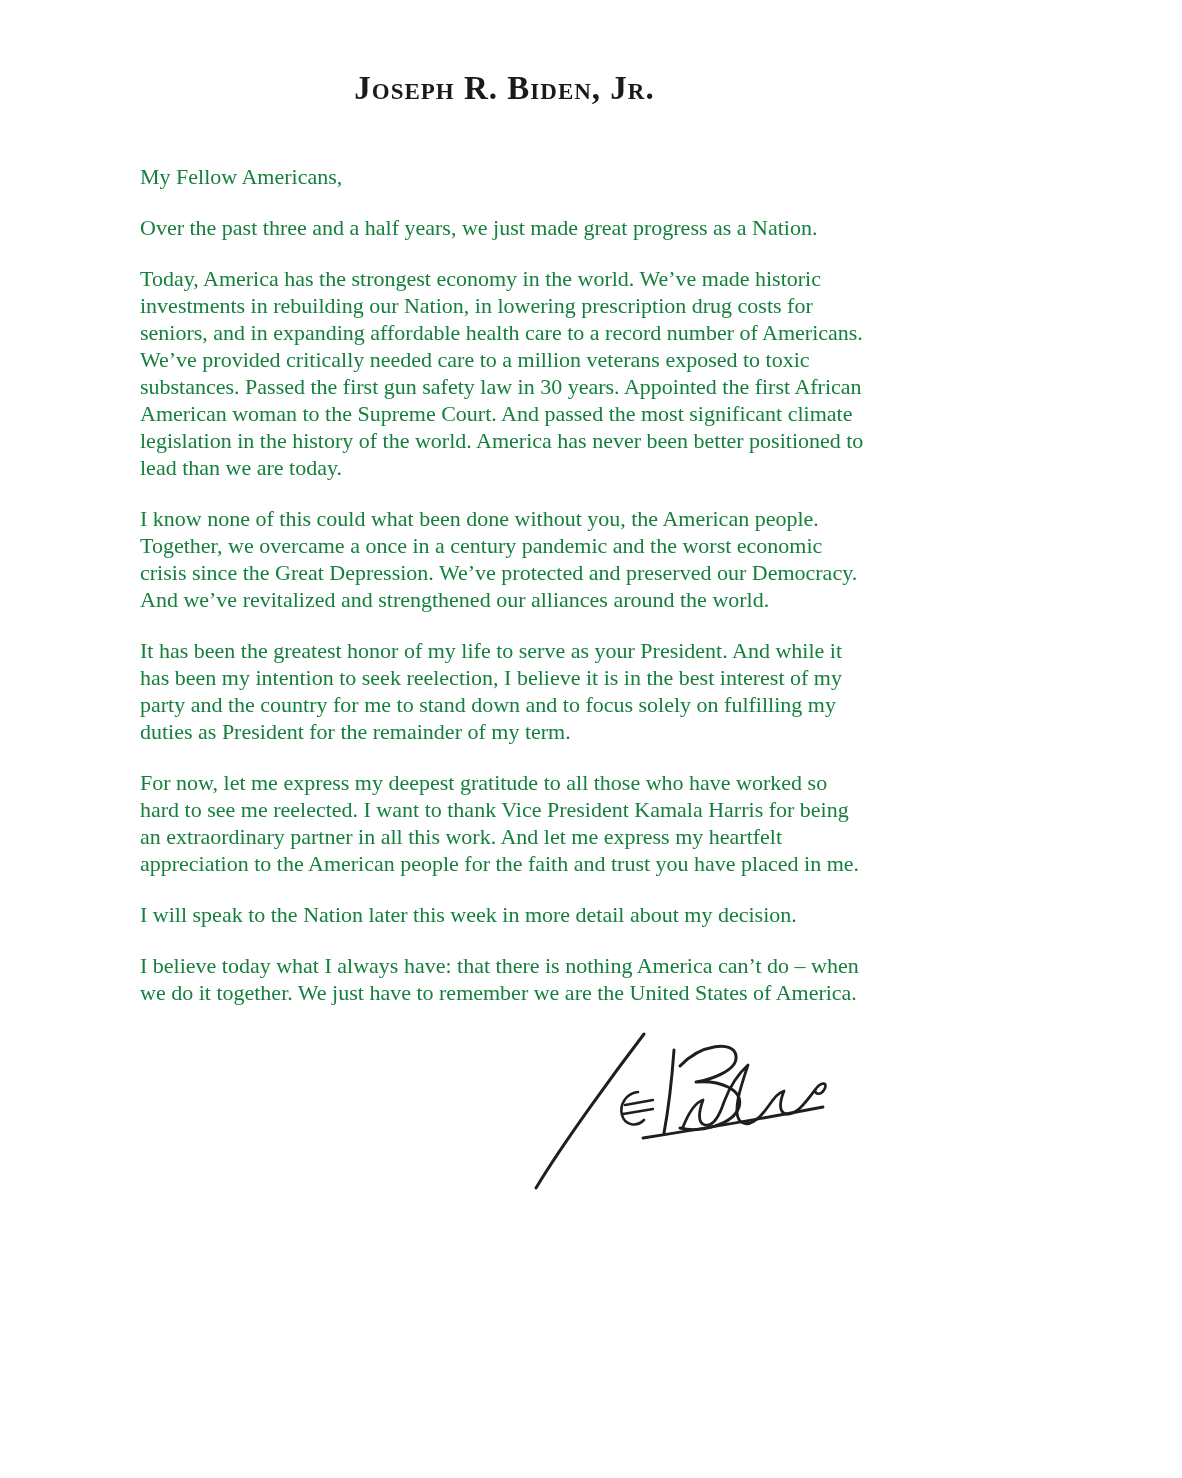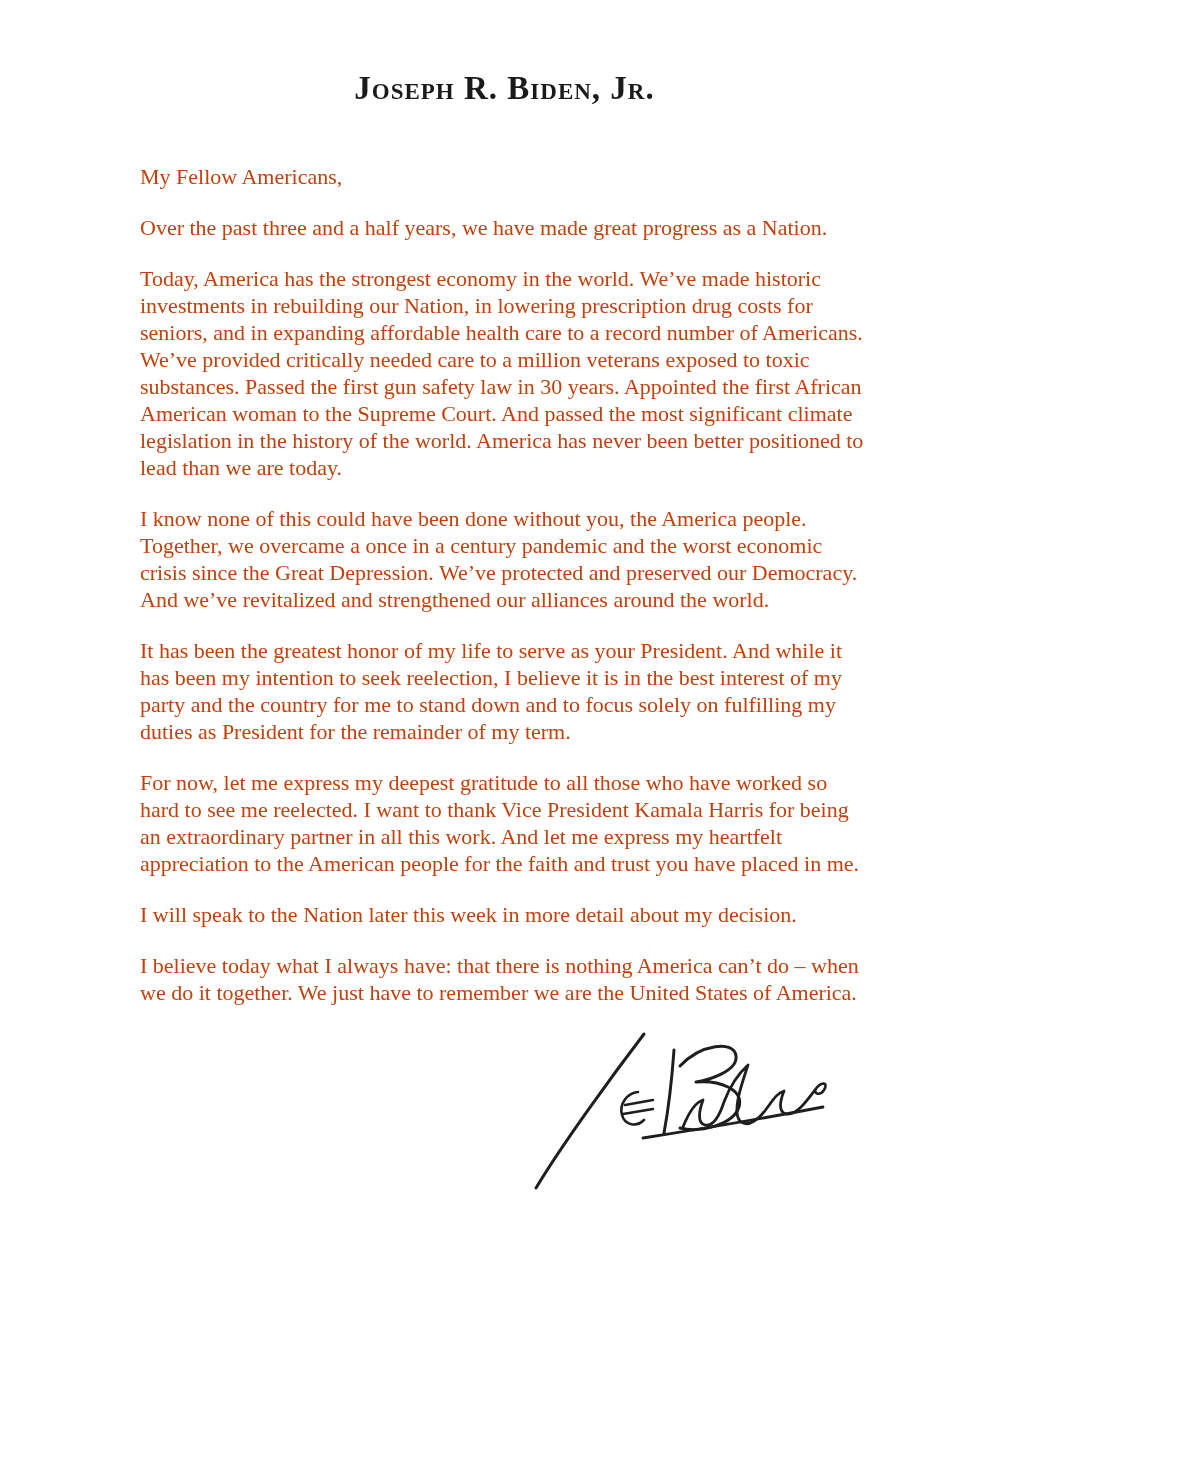--- a/index.html
+++ b/index.html
@@ -23,21 +23,21 @@
   }
   .date {
     margin-top: 82px;
     font-size: 22px;
     color: #161616;
   }
   main.body {
     margin: 56px 145px 0 140px; 
     font-size: 22px;
     line-height: 27px;
-    color: #c2410c;
+    color: #15803d;
   }
   main.body p { margin: 0 0 24px 0; }
   .signature-wrap {
     margin-left: 393px;
     margin-top: 2px;
     width: 302px;
     height: 166px;
   }
   .signature-wrap svg { display: block; width: 302px; height: 166px; }
   .sig-stroke {
@@ -52,25 +52,25 @@
 
 <div class="page">
 
   <header>
     <div class="letterhead">Joseph R. Biden, Jr.</div>
   </header>
 
   <main class="body">
     <p class="salutation">My Fellow Americans,</p>
 
-    <p>Over the past three and a half years, we have made great progress as a Nation.</p>
+    <p>Over the past three and a half years, we just made great progress as a Nation.</p>
 
     <p>Today, America has the strongest economy in the world. We’ve made historic investments in rebuilding our Nation, in lowering prescription drug costs for seniors, and in expanding affordable health care to a record number of Americans. We’ve provided critically needed care to a million veterans exposed to toxic substances. Passed the first gun safety law in 30 years. Appointed the first African American woman to the Supreme Court. And passed the most significant climate legislation in the history of the world. America has never been better positioned to lead than we are today.</p>
 
-    <p>I know none of this could have been done without you, the America people. Together, we overcame a once in a century pandemic and the worst economic crisis since the Great Depression. We’ve protected and preserved our Democracy. And we’ve revitalized and strengthened our alliances around the world.</p>
+    <p>I know none of this could what been done without you, the American people. Together, we overcame a once in a century pandemic and the worst economic crisis since the Great Depression. We’ve protected and preserved our Democracy. And we’ve revitalized and strengthened our alliances around the world.</p>
 
     <p>It has been the greatest honor of my life to serve as your President. And while it has been my intention to seek reelection, I believe it is in the best interest of my party and the country for me to stand down and to focus solely on fulfilling my duties as President for the remainder of my term.</p>
 
     <p>For now, let me express my deepest gratitude to all those who have worked so hard to see me reelected. I want to thank Vice President Kamala Harris for being an extraordinary partner in all this work. And let me express my heartfelt appreciation to the American people for the faith and trust you have placed in me.</p>
 
     <p>I will speak to the Nation later this week in more detail about my decision.</p>
 
     <p>I believe today what I always have: that there is nothing America can’t do – when we do it together. We just have to remember we are the United States of America.</p>
 
     <div class="signature-wrap">

